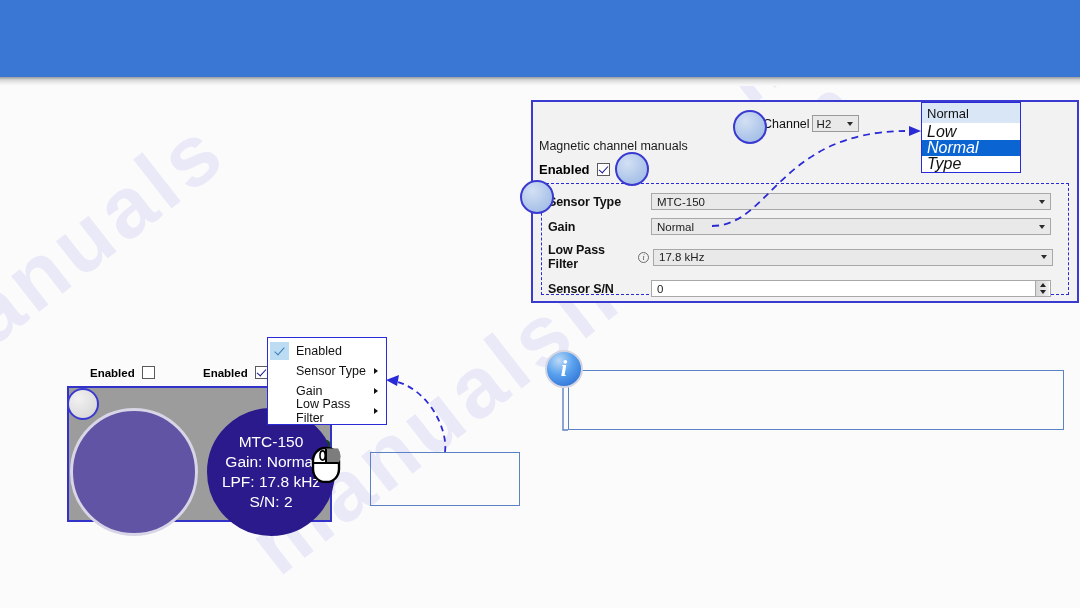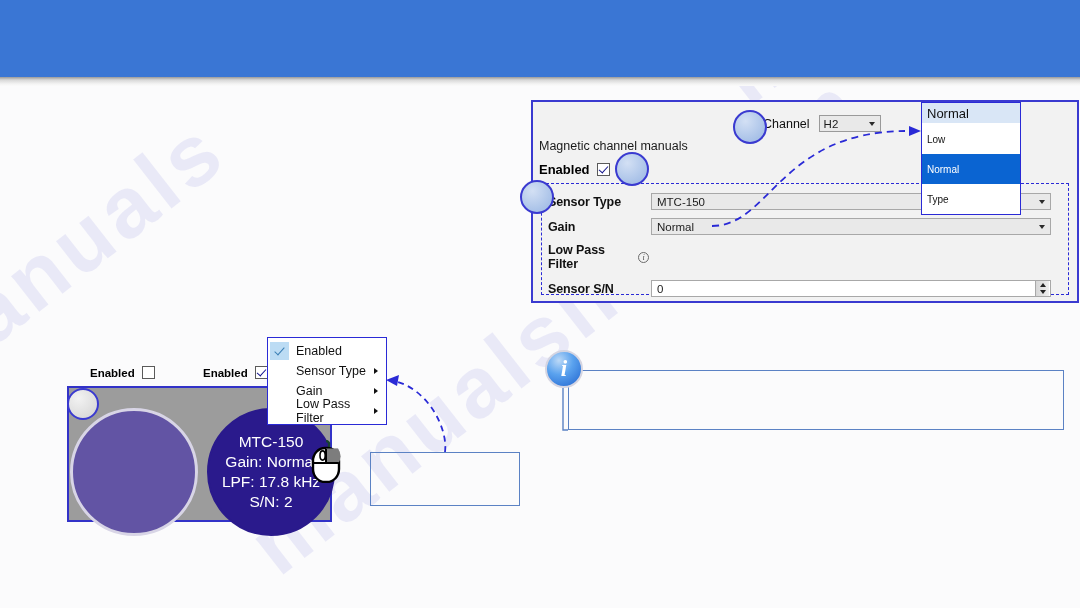--- a/index.html
+++ b/index.html
@@ -109,26 +109,26 @@
     left: 3px; top: 0px;
     width: 4px; height: 8px;
     border: solid #14148c;
     border-width: 0 1.6px 1.6px 0;
     transform: rotate(42deg);
   }
 
   #channel-row {
     position: absolute;
     left: 763px; top: 115px;
-    display: flex; align-items: center; gap: 9px;
+    display: flex; align-items: center; gap: 2px;
     z-index: 12;
   }
   #channel-row .lbl { font-size: 12.5px; color: #111; }
   .combo {
-    width: 62px; height: 17px;
+    width: 47px; height: 17px;
     background: #e9e9e9;
     border: 1px solid #9a9a9a;
     box-sizing: border-box;
     display: flex; align-items: center;
     font-size: 11.5px; color: #1a1a1a;
     padding-left: 4px;
     position: relative;
   }
   .combo .arrow {
     position: absolute; right: 5px; top: 50%;
@@ -228,26 +228,27 @@
   #gain-dropdown .dd-head {
     height: 20px;
     background: #d9e6f6;
     display: flex; align-items: center;
     padding-left: 5px;
     font-size: 13px;
     color: #111;
     border-bottom: 1px solid #ffffff;
   }
   #gain-dropdown .dd-item {
-    height: 30px;
+    height: 16px;
     display: flex; align-items: center;
     padding-left: 5px;
-    font-size: 10px;
+    font-size: 16px;
     color: #111;
     background: #ffffff;
+    font-style: italic;
   }
   #gain-dropdown .dd-item.sel {
     background: #0a64d2;
     color: #ffffff;
   }
 
   
   .enabled-mini {
     position: absolute;
     display: flex; align-items: center; gap: 7px;
@@ -434,20 +435,24 @@
   <span class="f-label">Gain</span>
   <span class="f-input">
     <span>Normal</span>
     <span class="arrow"></span>
   </span>
 </div>
 
 <div class="field-row" style="top:243px">
   <span class="f-label" style="width:88px">Low Pass Filter</span>
   <span class="info-mini" style="margin-right:4px">i</span>
+  <span class="f-input">
+    <span>17.8 kHz</span>
+    <span class="arrow"></span>
+  </span>
 </div>
 
 <div class="field-row" style="top:280px">
   <span class="f-label">Sensor S/N</span>
   <span class="f-input white">
     <span>0</span>
     <span class="spinner">
       <span class="sp-up"></span>
       <span class="sp-dn"></span>
     </span>

